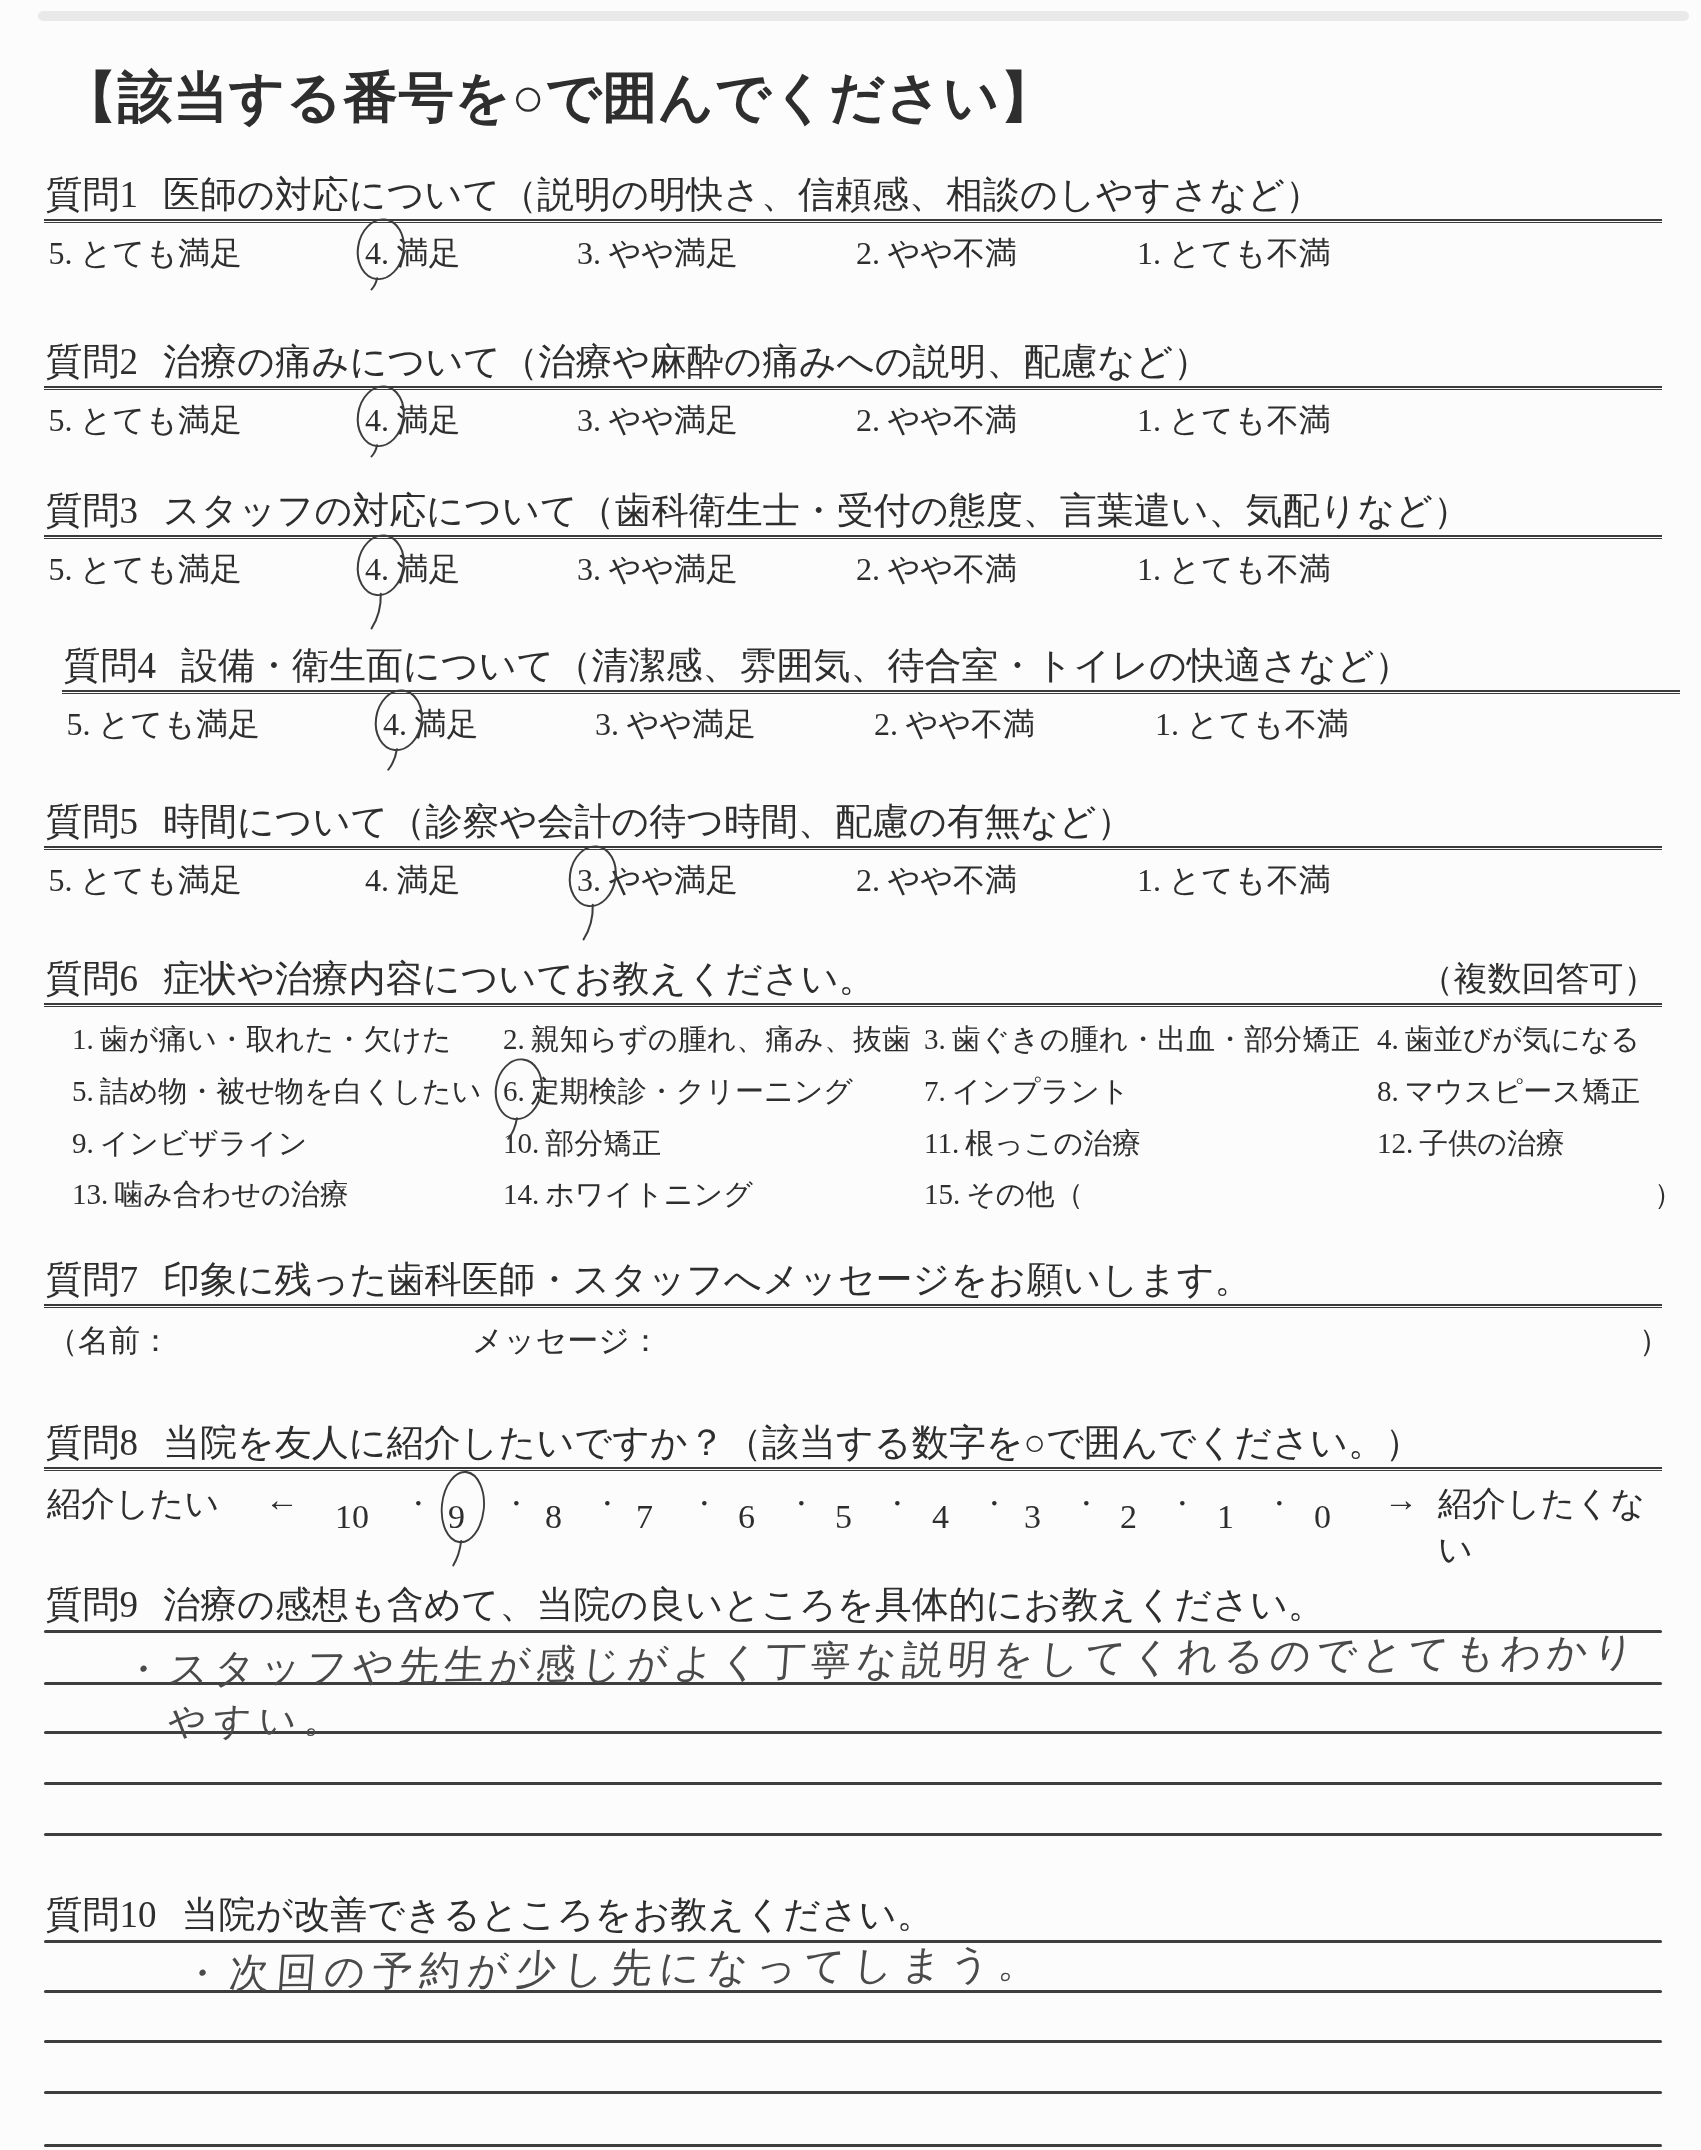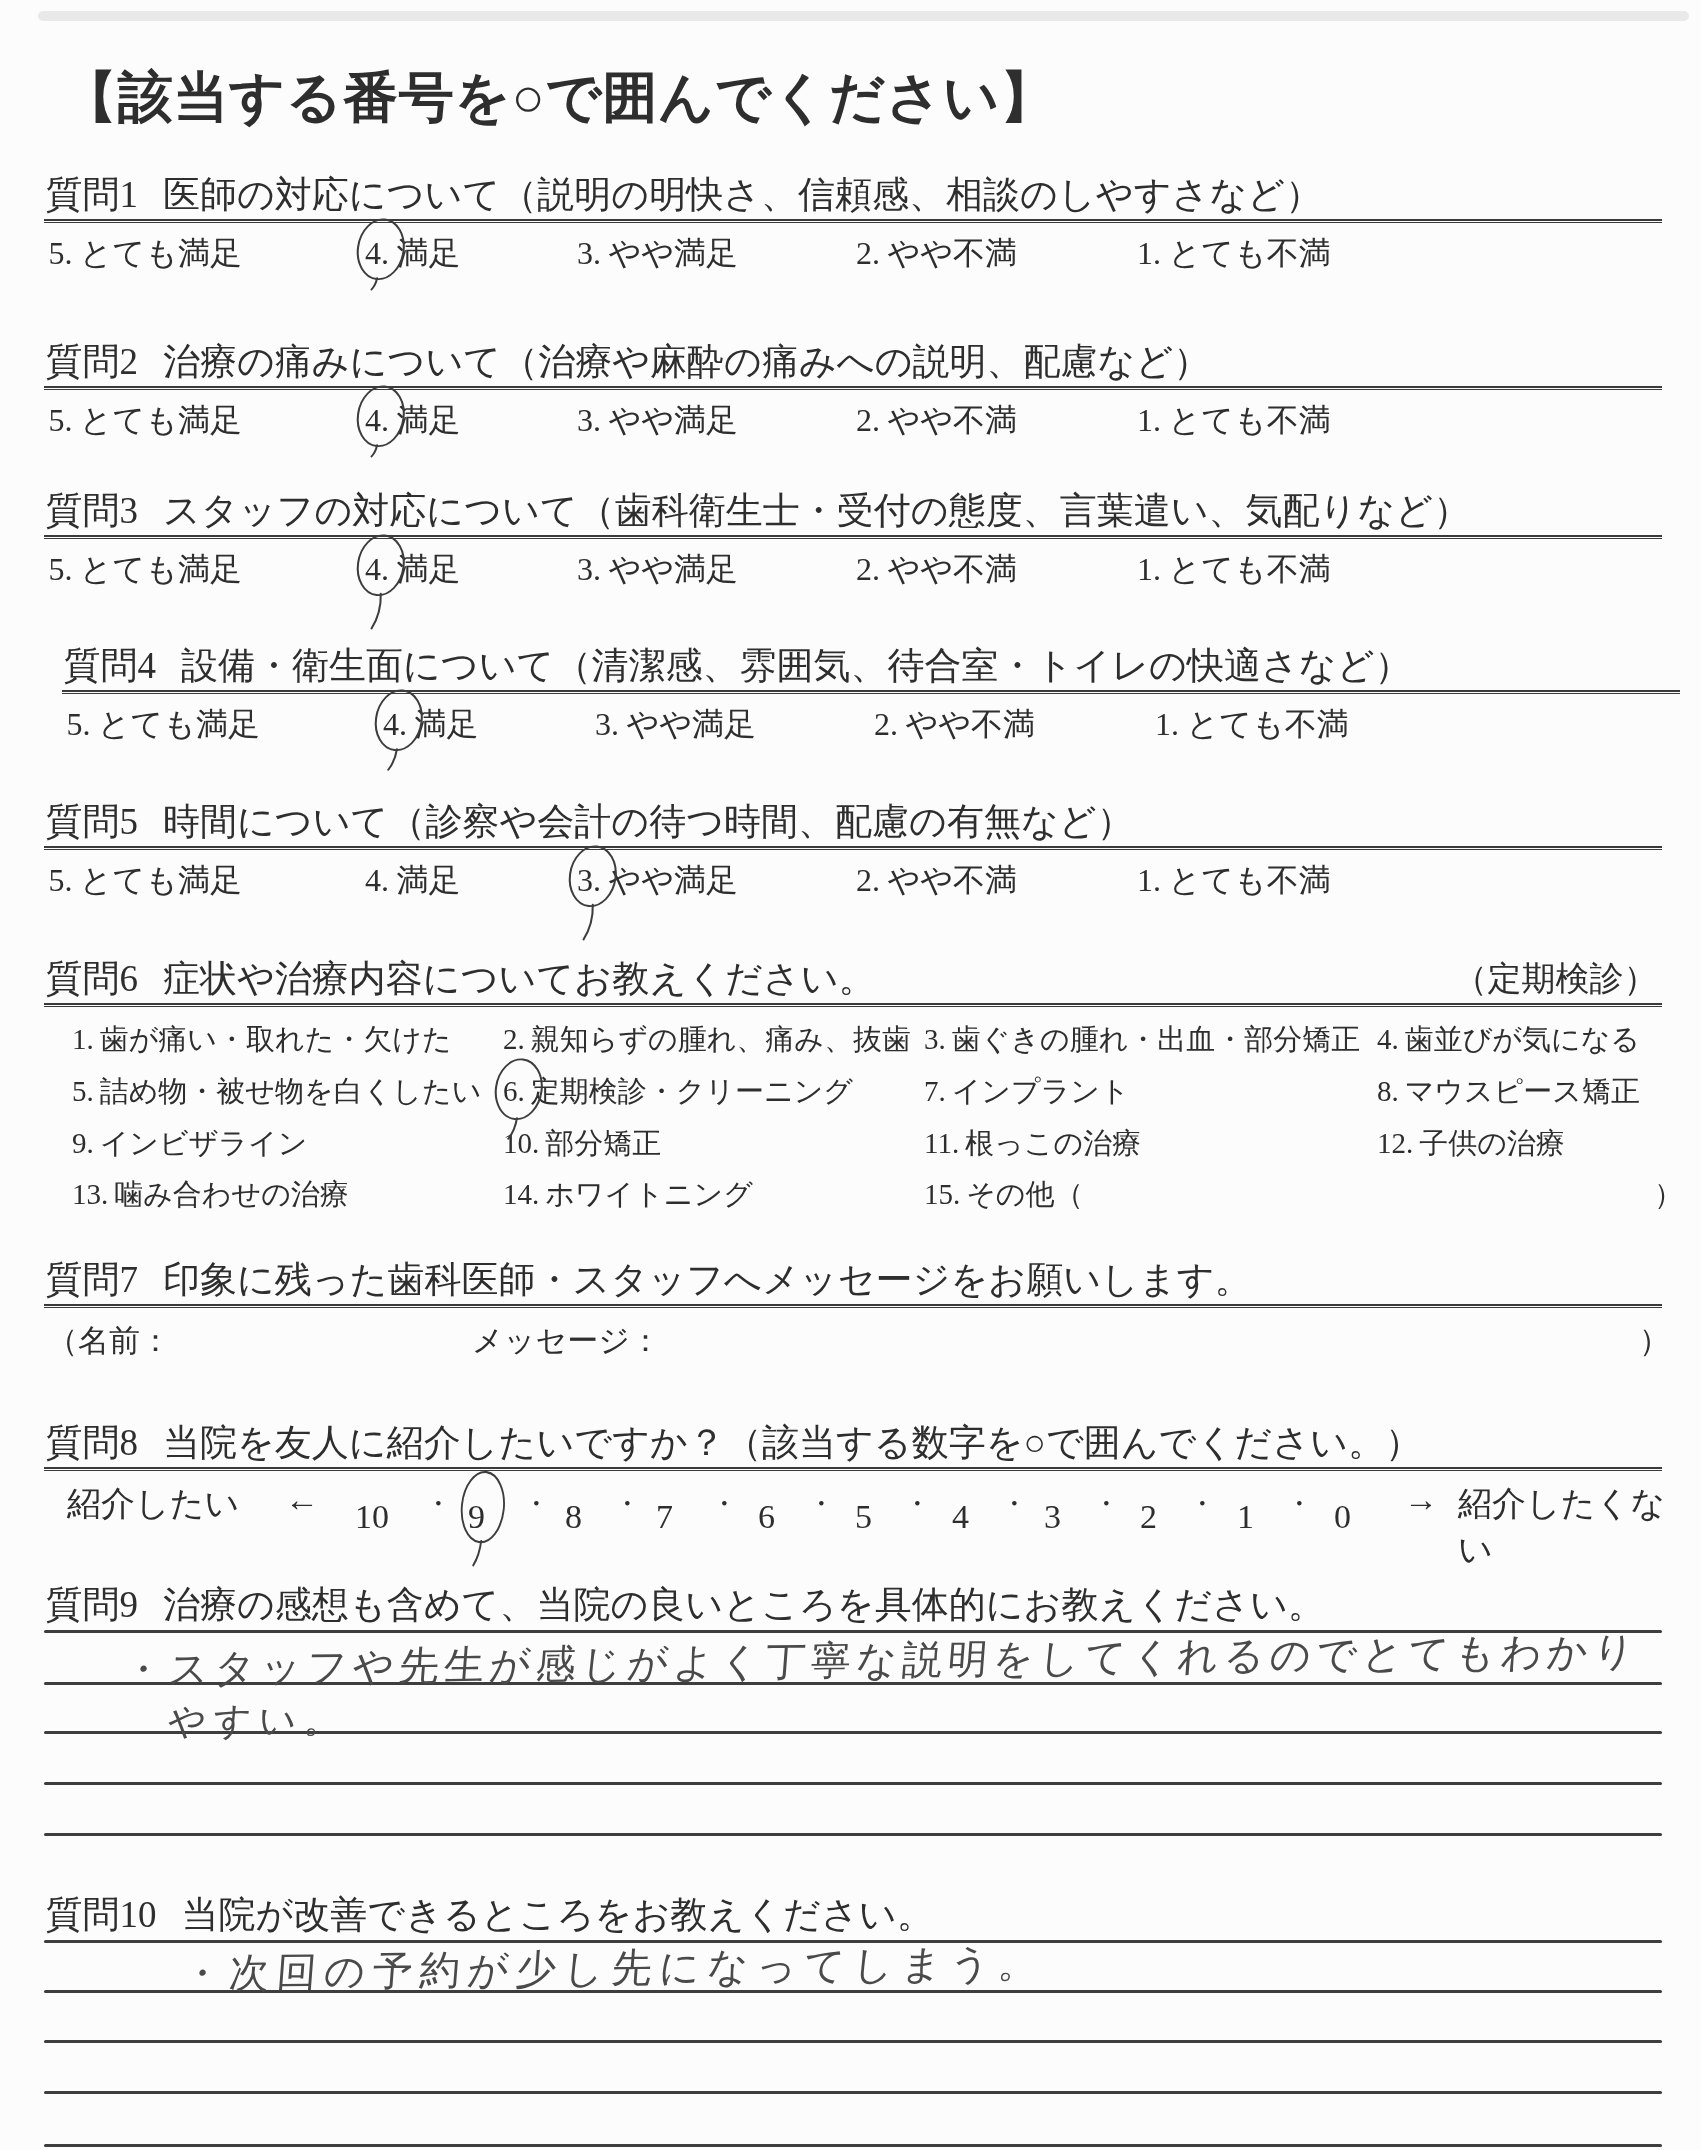--- a/index.html
+++ b/index.html
@@ -26,21 +26,21 @@
   .q6-options{position:absolute;left:0;top:0;width:100%;height:100%;}
   .q6-item{position:absolute;font-size:29px;white-space:nowrap;}
   .q6-item .opt-num{margin-right:5.9px;}
   .q6-close{position:absolute;left:1610px;top:221px;font-size:29px;}
   .q7-block{top:1255px;height:111px;}
   .q7-row{position:absolute;top:65px;left:0;width:100%;font-size:31px;height:44px;}
   .q7-name{position:absolute;left:3px;}
   .q7-msg{position:absolute;left:428px;}
   .q7-close{position:absolute;left:1595px;}
   .q8-block{top:1418px;height:148px;}
-  .nps-row{position:absolute;top:63px;left:0;width:100%;height:89px;font-size:34px;margin-left:20px;}
+  .nps-row{position:absolute;top:63px;left:0;width:100%;height:89px;font-size:34px;}
   .nps-left{position:absolute;left:3px;top:0;}
   .nps-arrow-l{position:absolute;left:221px;top:0;}
   .nps-num{position:absolute;top:17px;}
   .nps-sep{position:absolute;top:3.7px;font-size:28px;}
   .nps-arrow-r{position:absolute;left:1340px;top:0;}
   .nps-right{position:absolute;left:1394px;top:0;}
   .q9-block{top:1580px;height:266px;}
   .q10-block{top:1890px;height:261px;}
   .answer-rule{position:absolute;left:0;width:100%;height:3px;background:#3e3e3e;z-index:1;border-radius:1.5px;}
   .q9-block .ar0{top:50px}.q9-block .ar1{top:102px}.q9-block .ar2{top:151px}.q9-block .ar3{top:202px}.q9-block .ar4{top:253px}
@@ -149,21 +149,21 @@
           </svg></span><span class="opt-label">やや満足</span></span>
       <span class="scale-item" style="left: 812px;"><span class="opt-num">2.</span><span class="opt-label">やや不満</span></span>
       <span class="scale-item" style="left: 1093px;"><span class="opt-num">1.</span><span class="opt-label">とても不満</span></span>
     </div>
 </section>
 
 <section class="q6-block">
   <div class="q-title">
     <span class="q-num">質問6</span><span class="q-text">症状や治療内容についてお教えください。</span>
   </div>
-  <div class="q6-note">（定期検診）</div>
+  <div class="q6-note">（複数回答可）</div>
   <div class="title-rule"></div>
   <div class="q6-options">
       <span class="q6-item" style="left: 28px; top: 66px;"><span class="opt-num">1.</span><span class="opt-label">歯が痛い・取れた・欠けた</span></span>
       <span class="q6-item" style="left: 459px; top: 66px;"><span class="opt-num">2.</span><span class="opt-label">親知らずの腫れ、痛み、抜歯</span></span>
       <span class="q6-item" style="left: 880px; top: 66px;"><span class="opt-num">3.</span><span class="opt-label">歯ぐきの腫れ・出血・部分矯正</span></span>
       <span class="q6-item" style="left: 1333px; top: 66px;"><span class="opt-num">4.</span><span class="opt-label">歯並びが気になる</span></span>
       <span class="q6-item" style="left: 28px; top: 118px;"><span class="opt-num">5.</span><span class="opt-label">詰め物・被せ物を白くしたい</span></span>
       <span class="q6-item" style="left: 459px; top: 118px;"><span class="opt-num">6.<svg viewBox="0 0 120 200" preserveAspectRatio="none" class="circle-svg">
             <ellipse cx="58" cy="72" rx="37" ry="55" transform="rotate(7 58 72)"></ellipse>
             <path d="M55 125 q-3 22 -14 38"></path>

